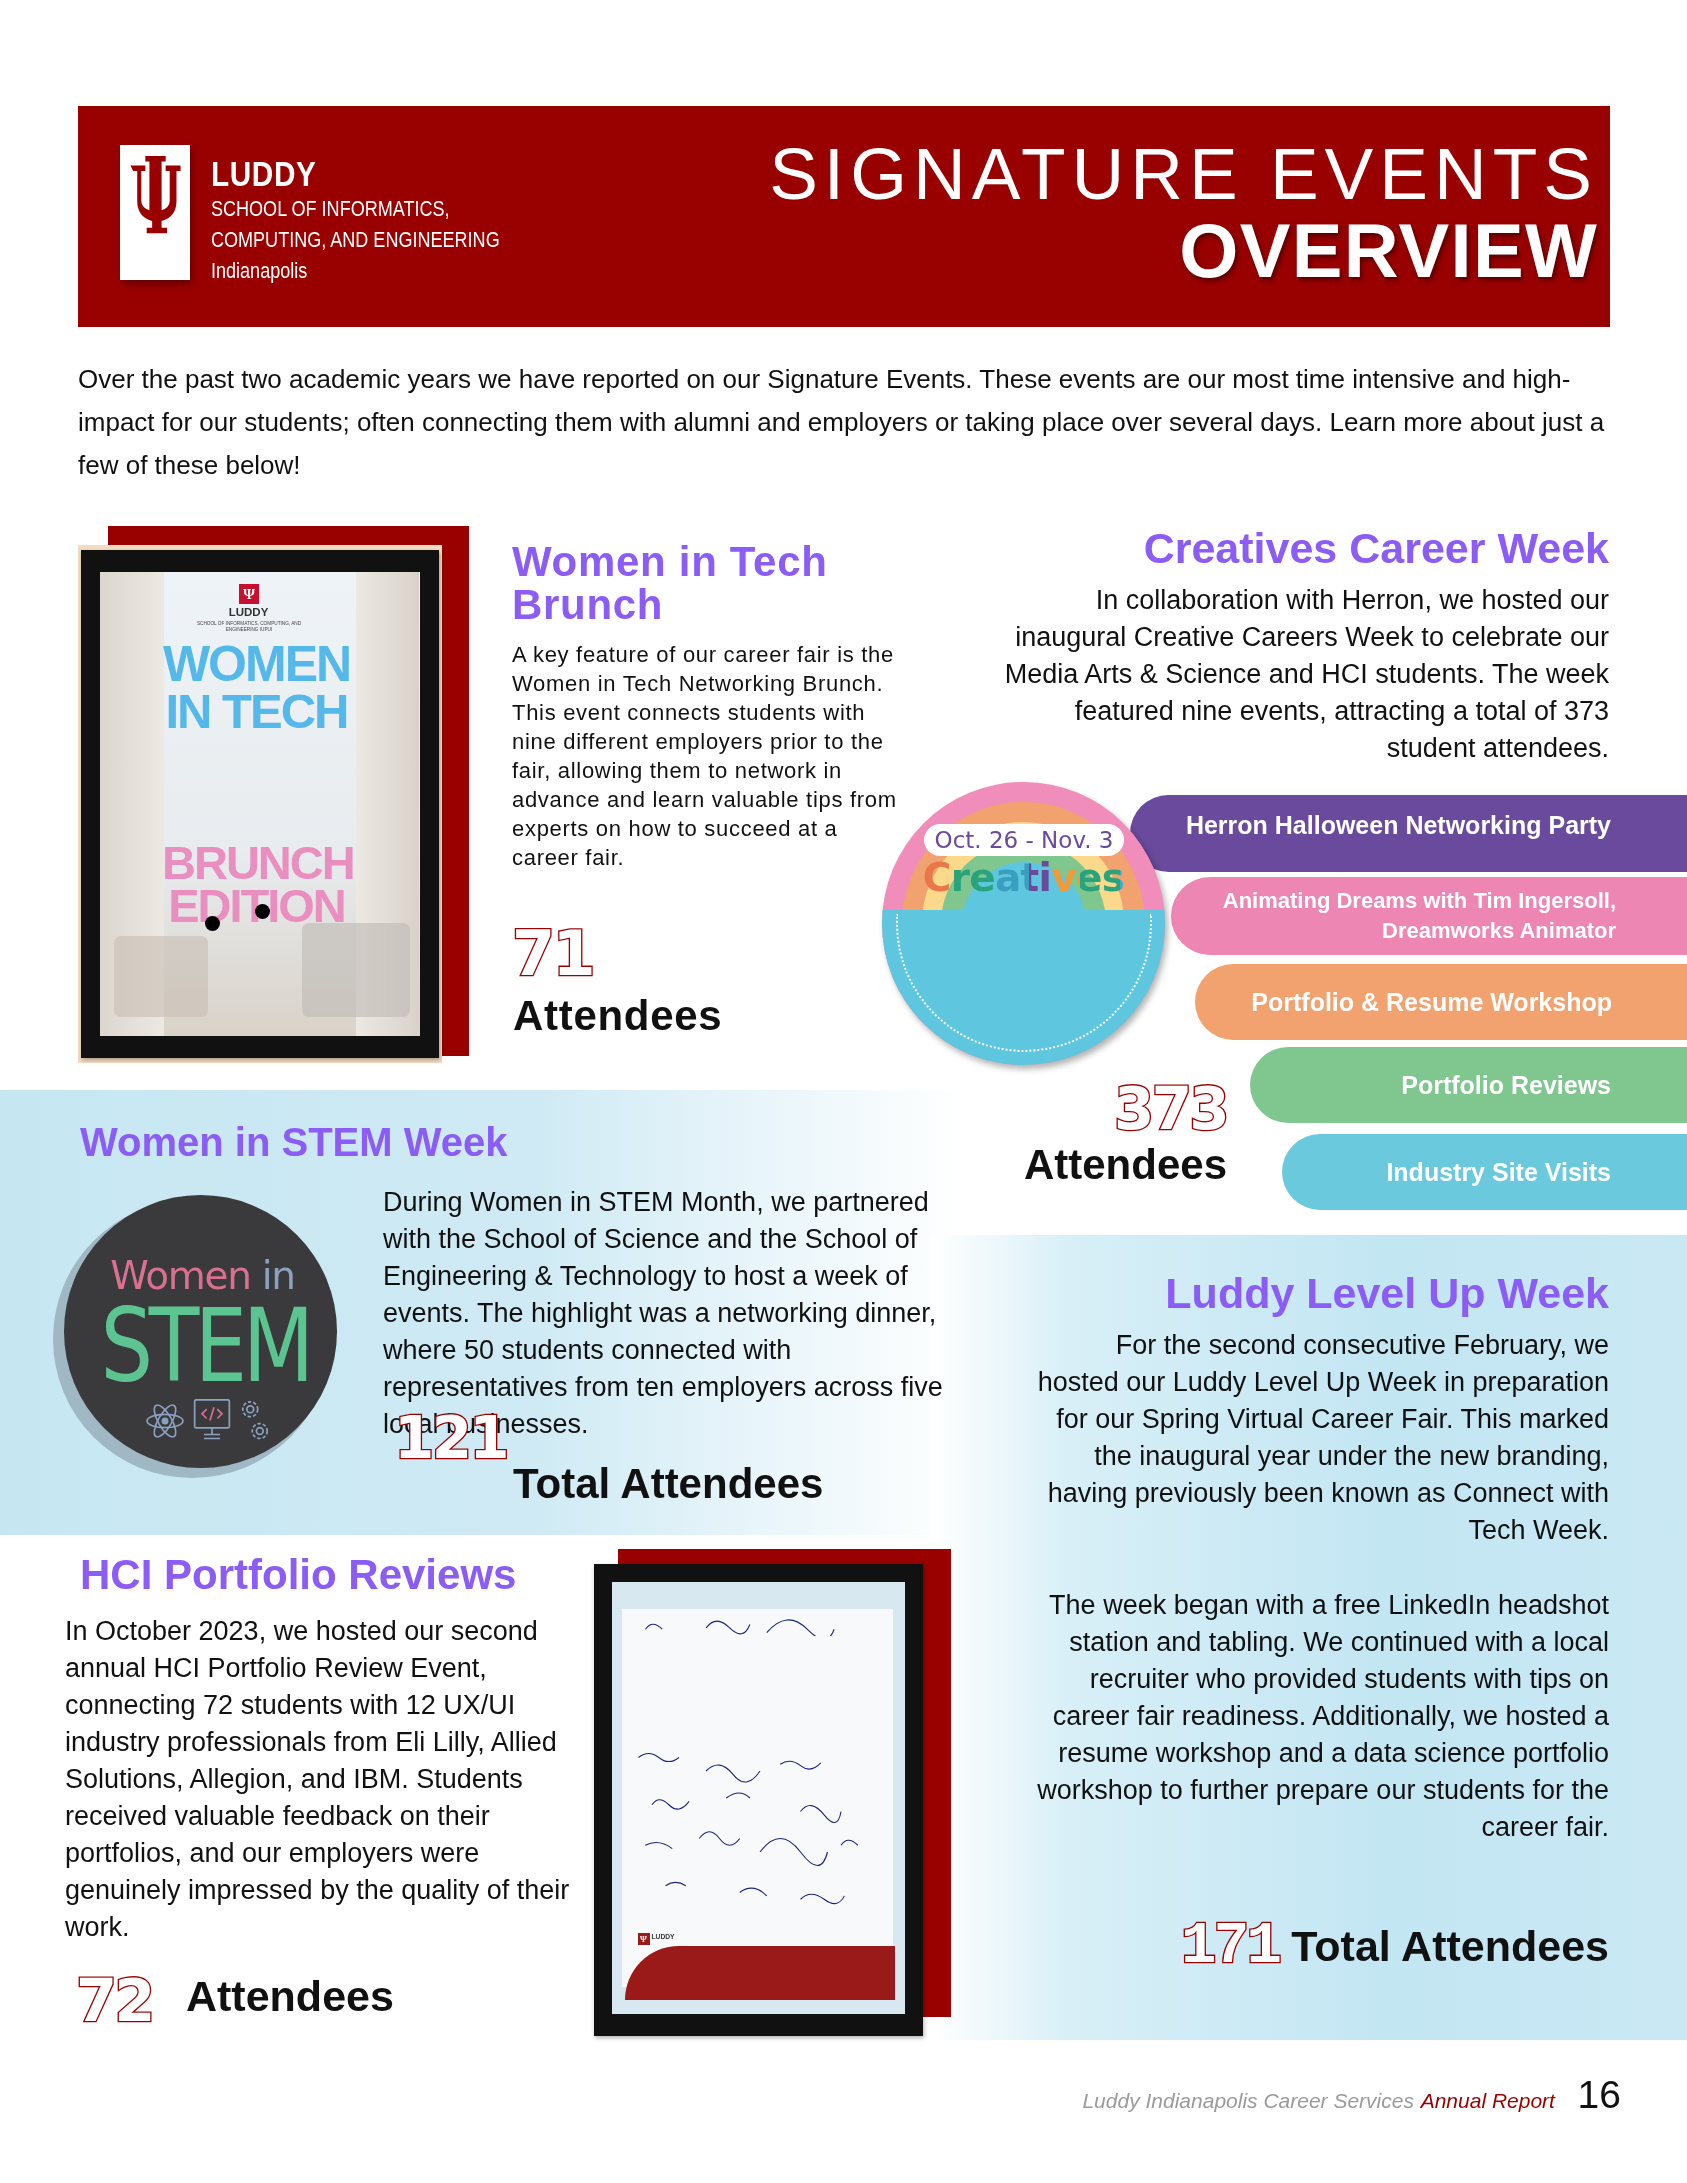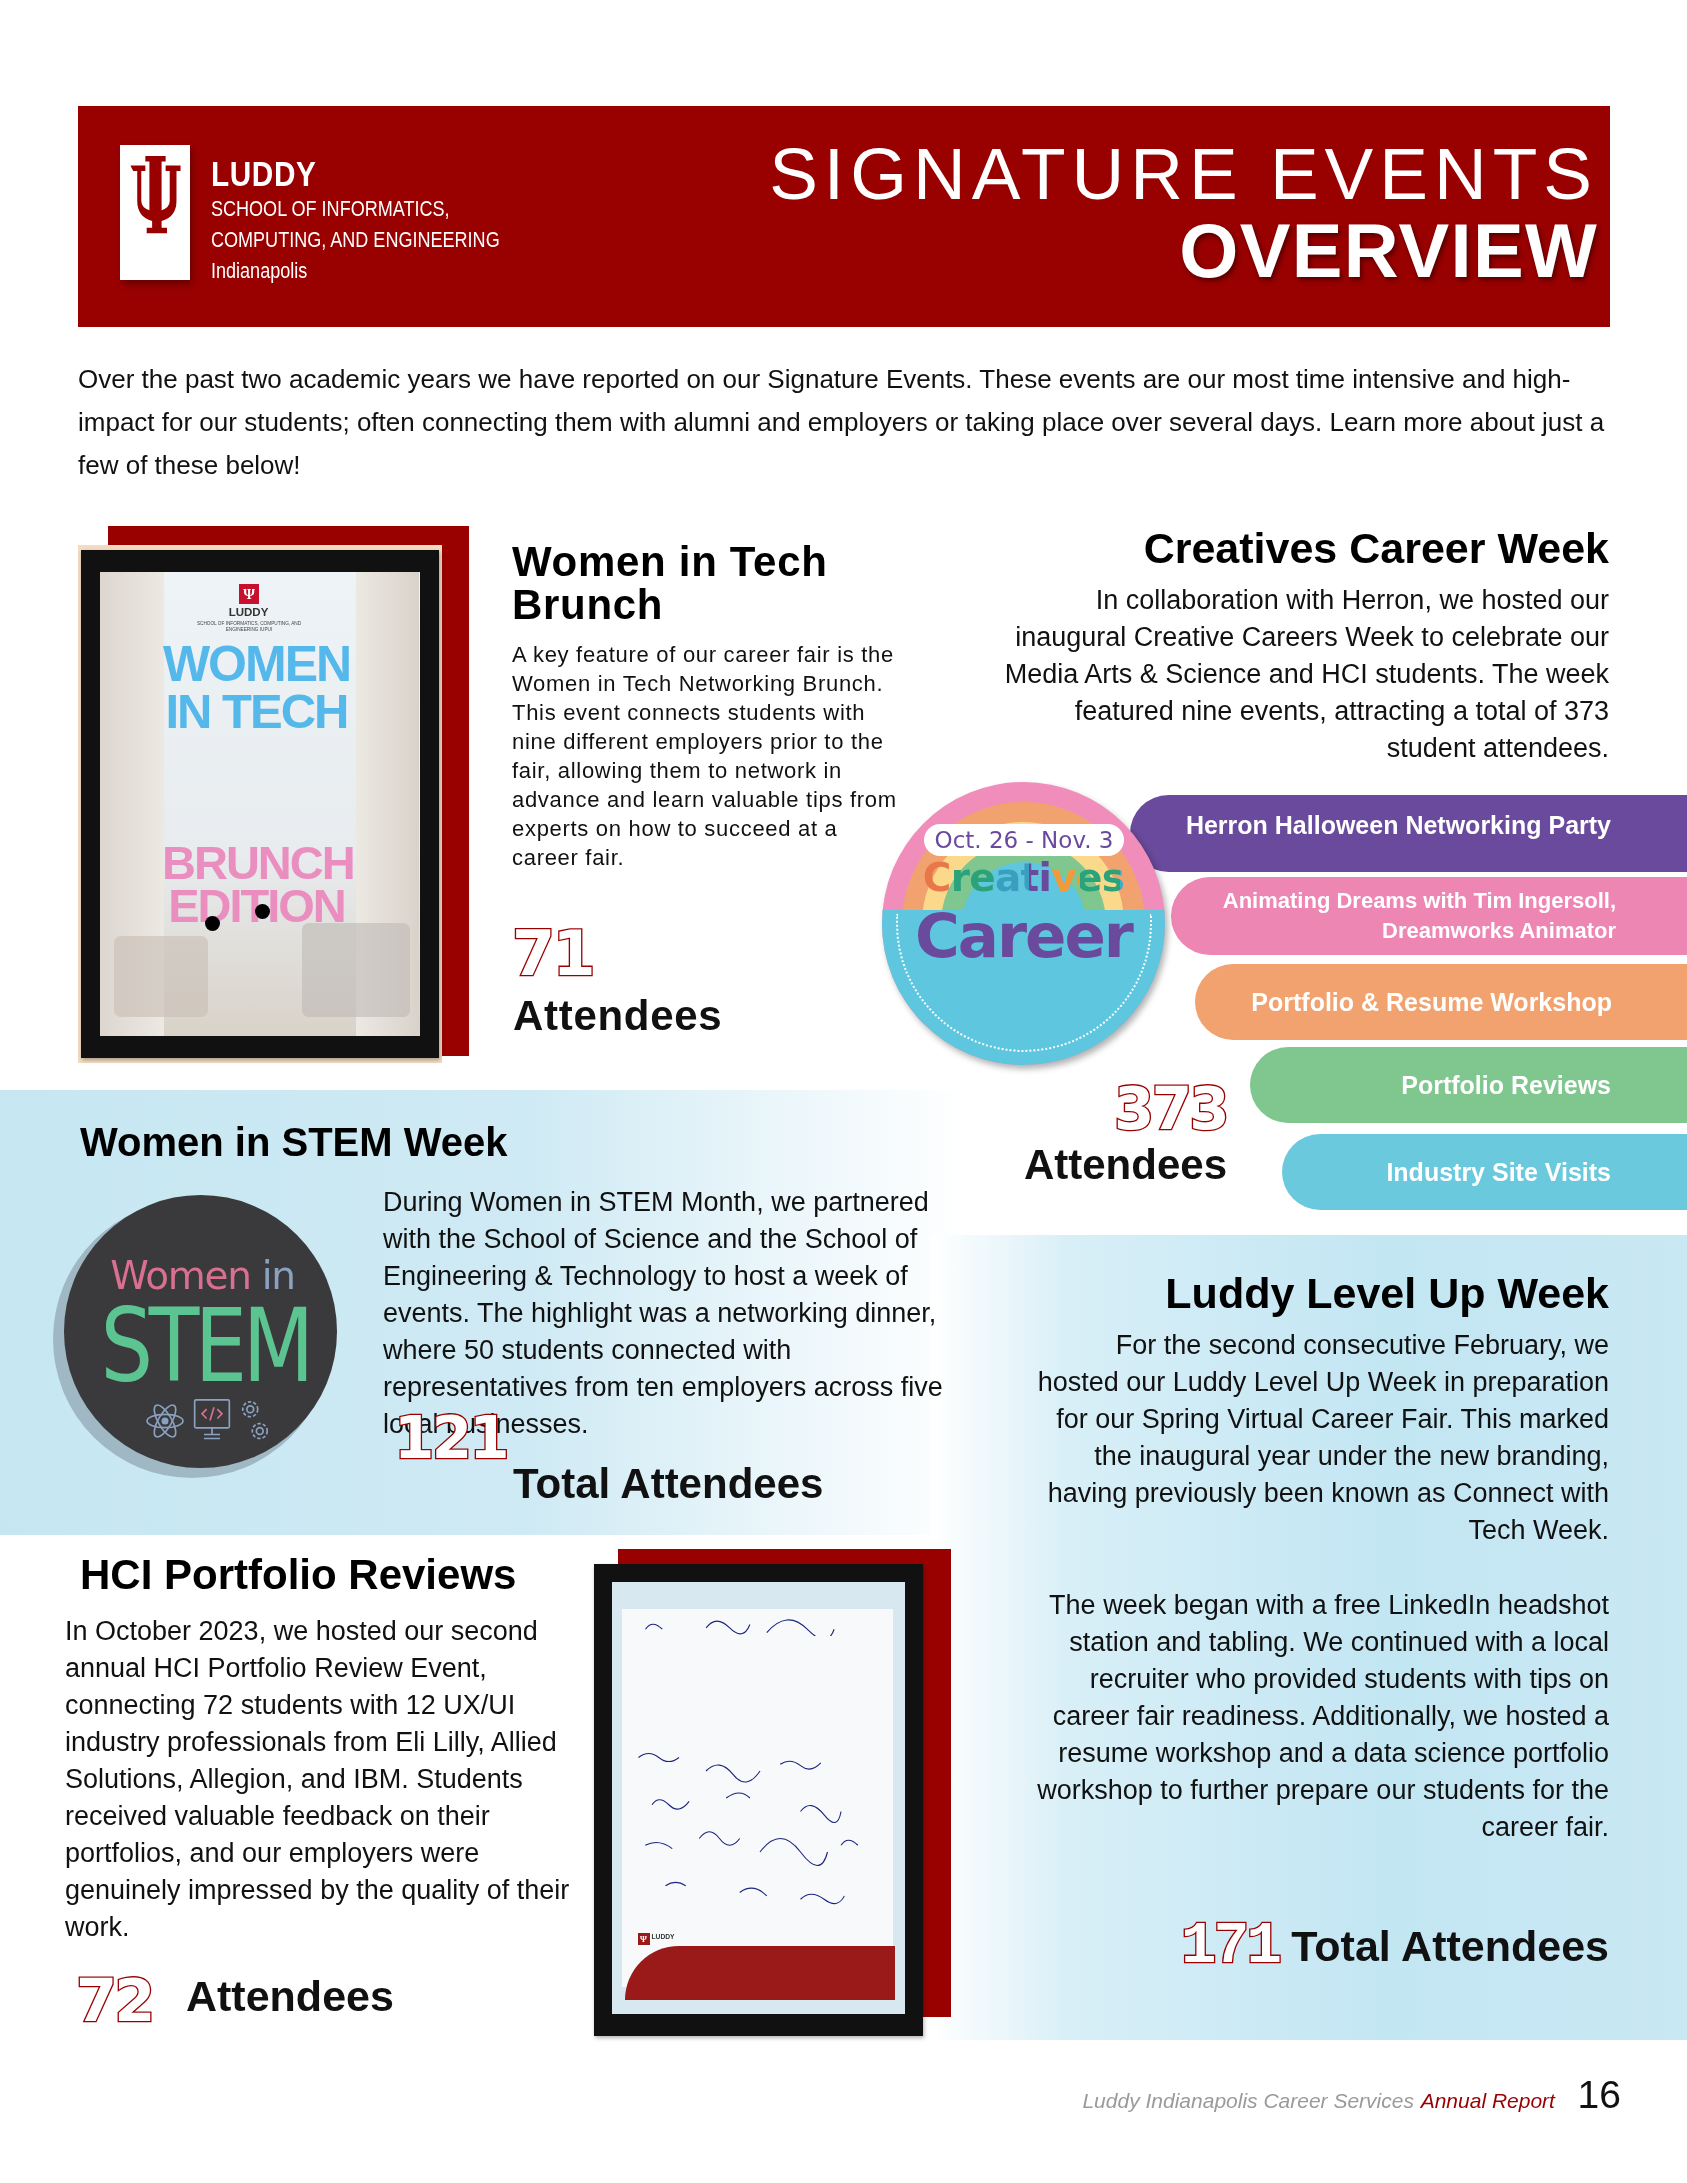--- a/index.html
+++ b/index.html
@@ -25,21 +25,21 @@
                background:linear-gradient(to right, #c6e7f2 0%, #cfeaf4 55%, #ffffff 100%); }
   .band-right { left:931px; top:1235px; width:756px; height:805px;
                background:linear-gradient(to right, #ffffff 0%, #d8eff7 18%, #c3e6f3 60%, #c9e8f3 100%); }
 
   
   .red-block { background:#990000; }
   .frame-outer { background:#111; box-shadow:1.3px 2px 4px rgba(0,0,0,0.3); }
   .frame-inner { position:absolute; background:#e9eef3; overflow:hidden; }
 
   
-  .h-red { color:#000000; font-weight:bold; }
+  .h-red { color:#8b5cf6; font-weight:bold; }
   .body-text { color:#111; }
   .num-outline { font-weight:bold; color:#fff; -webkit-text-stroke:2.7px #990000; paint-order:stroke fill; font-family:"DejaVu Sans", sans-serif; letter-spacing:-2.7px; }
   .attendees-label { font-weight:bold; color:#111; }
 
   
   .pill { border-radius:40px 0 0 40px; color:#fff; font-weight:bold; text-align:right; box-sizing:border-box;
           display:flex; align-items:center; justify-content:flex-end; font-size:25px; line-height:31px; }
   .pill span { display:block; }
 
   
@@ -120,21 +120,20 @@
 
 <div class="abs badge" style="left:882px;top:782px;width:283px;height:283px;box-shadow:2.7px 4px 6.7px rgba(0,0,0,0.3);background:#f08dba;">
   <div class="abs" style="left:20px;top:20px;width:243px;height:243px;border-radius:50%;background:#f2a26e;"></div>
   <div class="abs" style="left:40px;top:40px;width:202px;height:202px;border-radius:50%;background:#fbd98a;"></div>
   <div class="abs" style="left:59px;top:59px;width:165px;height:165px;border-radius:50%;background:#7fc68f;"></div>
   <div class="abs" style="left:80px;top:80px;width:124px;height:124px;border-radius:50%;background:#5ec6de;"></div>
   <div class="abs" style="left:0;top:128px;width:283px;height:155px;background:#5ec6de;"></div>
   <div class="abs" style="left:13.5px;top:132px;width:256px;height:138px;border-radius:0 0 128px 128px;border:2px dotted #ffffff;border-top:none;box-sizing:border-box;"></div>
   <div class="abs" style="left:42px;top:42px;width:200px;height:32px;border-radius:16px;background:#fff;color:#6a4a9c;font:23px/32px 'DejaVu Sans',sans-serif;text-align:center;">Oct. 26 - Nov. 3</div>
   <div class="abs" style="left:0;top:76px;width:283px;text-align:center;font:bold 39px/1 'DejaVu Sans',sans-serif;letter-spacing:-0.7px;background:linear-gradient(90deg,#ee86b4 0%,#ee86b4 14%,#e8784a 14%,#e8784a 24%,#2aa37a 24%,#2aa37a 40%,#3a9fbf 40%,#3a9fbf 52%,#6a4a9c 52%,#6a4a9c 60%,#f29a3a 60%,#f29a3a 70%,#2aa37a 70%,#2aa37a 84%,#3aaec9 84%);-webkit-background-clip:text;background-clip:text;color:transparent;">Creatives</div>
-  <div class="abs" style="left:0;top:123px;width:283px;text-align:center;font:bold 61px/1 'DejaVu Sans',sans-serif;color:#6a4a9c;letter-spacing:-2px;">Career</div>
 </div>
 
 <div class="abs num-outline" style="right:460px;top:1080px;font-size:58px;line-height:1;text-align:right;">373</div>
 <div class="abs attendees-label" style="right:460px;top:1141px;font-size:42px;line-height:47px;text-align:right;">Attendees</div>
 
 <div class="abs h-red" style="left:80px;top:1119px;font-size:40px;line-height:47px;white-space:nowrap;">Women in STEM Week</div>
 
 <div class="abs badge" style="left:53px;top:1200px;width:278px;height:278px;background:#9fb8c4;"></div>
 <div class="abs badge" style="left:64px;top:1195px;width:273px;height:273px;background:#3a3a3c;">
   <div class="abs" style="left:27px;top:61px;width:223px;text-align:center;font:39px/1 'DejaVu Sans',sans-serif;letter-spacing:-1.3px;">

